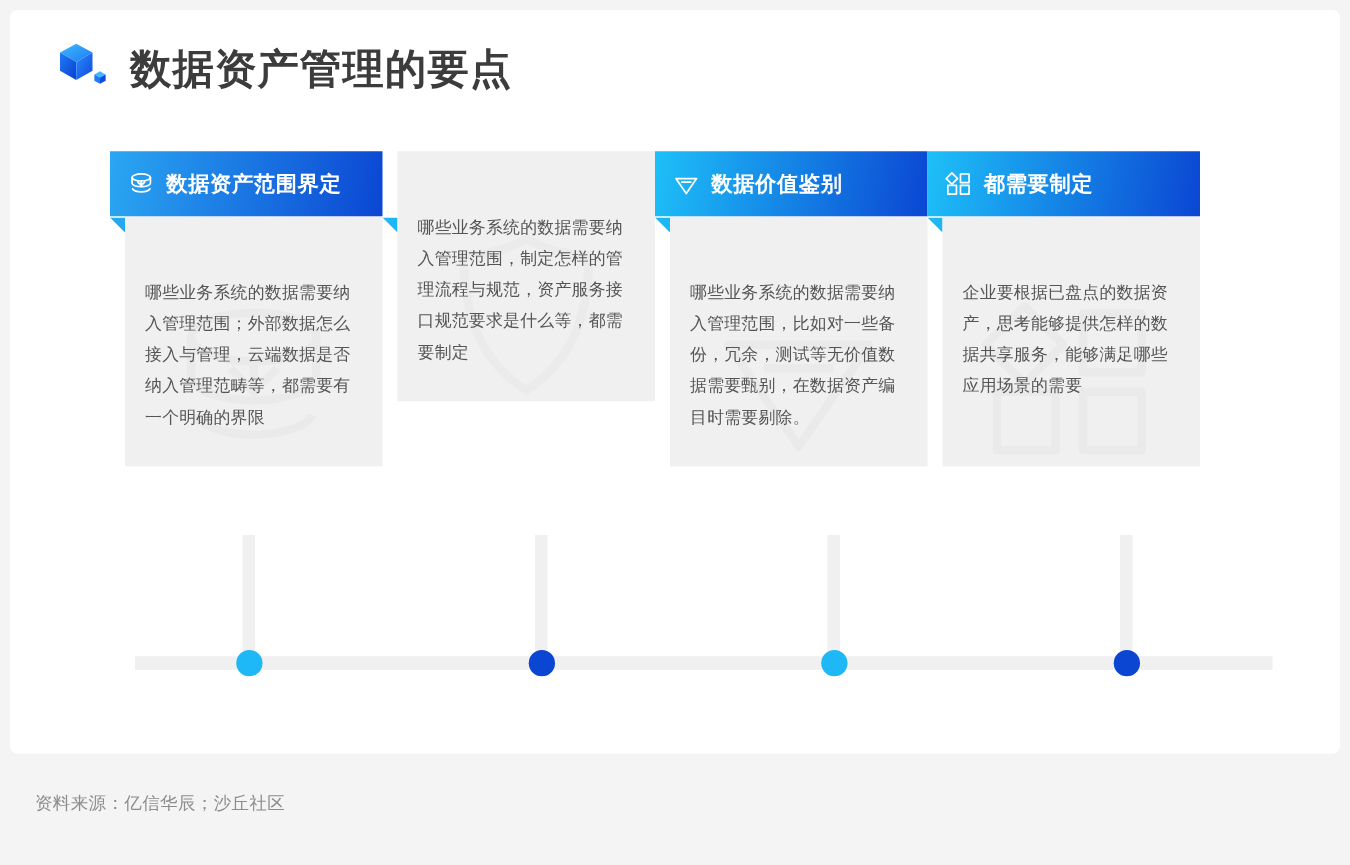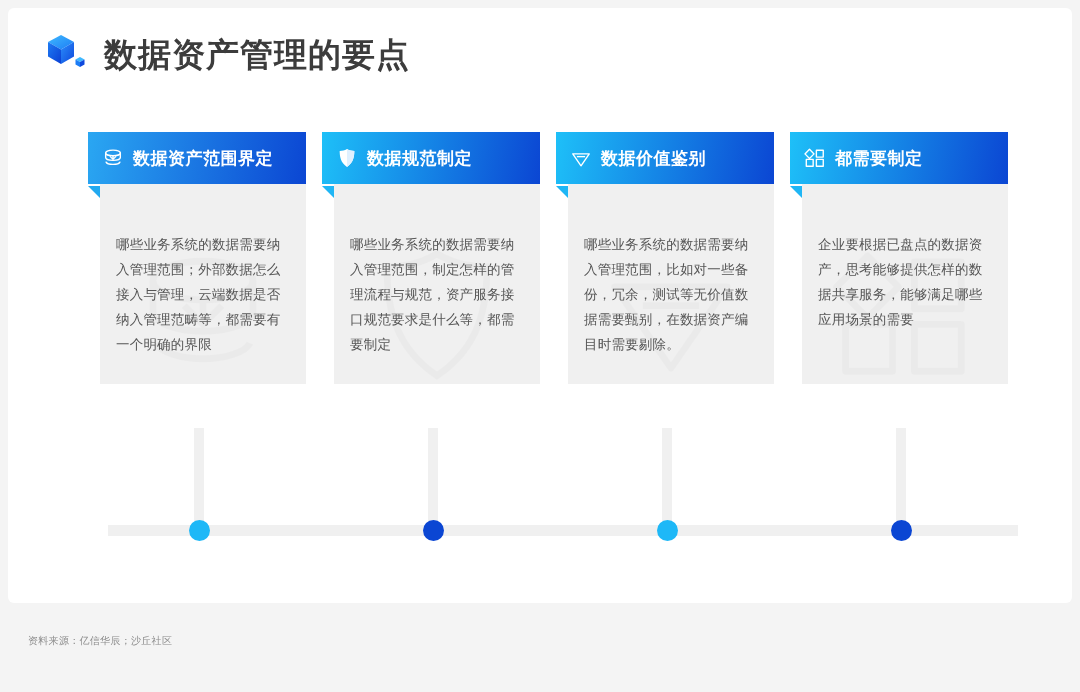--- a/index.html
+++ b/index.html
@@ -54,25 +54,24 @@
     color: #3c3c3c;
     letter-spacing: 1px;
     line-height: 1;
     white-space: nowrap;
   }
 
   
   .cards {
     position: absolute;
     left: 80px;
-    top: 124px;
+    top: 113px;
     width: 930px;
     height: 290px;
     display: flex;
-    gap: 16px;
   }
   .card {
     position: relative;
     width: 218px;
     flex: none;
   }
 
   
   .ribbon {
     position: relative;
@@ -165,21 +164,21 @@
     border-radius: 50%;
     top: 512px;
     z-index: 2;
   }
 
   
   .footer-source {
     position: absolute;
     left: 28px;
     top: 634px;
-    font-size: 10px;
+    font-size: 14px;
     color: #8c8c8c;
     letter-spacing: .3px;
   }
 </style>
 </head>
 <body>
 
 <div id="page">
 
   <div class="slide">
@@ -238,29 +237,20 @@
               <path d="M4 6.5v5c0 1.7 3.6 3.1 8 3.1s8-1.4 8-3.1v-5"></path>
               <path d="M9 10.5l3 3 3-3M12 13.5v-4"></path>
               <path d="M4.5 16.5c.6 1.4 3.9 2.5 7.5 2.5s6.9-1.1 7.5-2.5"></path>
             </svg>
           </span>
           <div class="card-text">哪些业务系统的数据需要纳入管理范围；外部数据怎么接入与管理，云端数据是否纳入管理范畴等，都需要有一个明确的界限</div>
         </div>
       </div>
 
       <div class="card">
-        <div class="ribbon" style="background:linear-gradient(100deg,#1EC0F8 0%,#0B46D3 100%)">
-          <span class="ribbon-icon">
-            <svg width="22" height="22" viewBox="0 0 24 24">
-              <path d="M12 2.2c2.6 1.6 5.3 2.1 8 2.1 0 6.6-1.3 12.9-8 17.4C5.3 17.2 4 10.9 4 4.3c2.7 0 5.4-.5 8-2.1z" fill="#ffffff"></path>
-              <path d="M12 2.2c2.6 1.6 5.3 2.1 8 2.1 0 6.6-1.3 12.9-8 17.4z" fill="#dff0ff"></path>
-            </svg>
-          </span>
-          <span class="ribbon-title">数据规范制定</span>
-        </div>
         <div class="fold">
           <svg width="12" height="12" viewBox="0 0 12 12">
               <polygon points="0,0 12,0 12,12" fill="#1FB6F5"></polygon>
             </svg>
         </div>
         <div class="card-body">
           <span class="watermark">
             <svg width="150" height="150" viewBox="0 0 24 24">
               <path d="M12 2.2c2.6 1.6 5.3 2.1 8 2.1 0 6.6-1.3 12.9-8 17.4C5.3 17.2 4 10.9 4 4.3c2.7 0 5.4-.5 8-2.1z" fill="none" stroke="#e6e6e6" stroke-width="1.1"></path>
             </svg>

